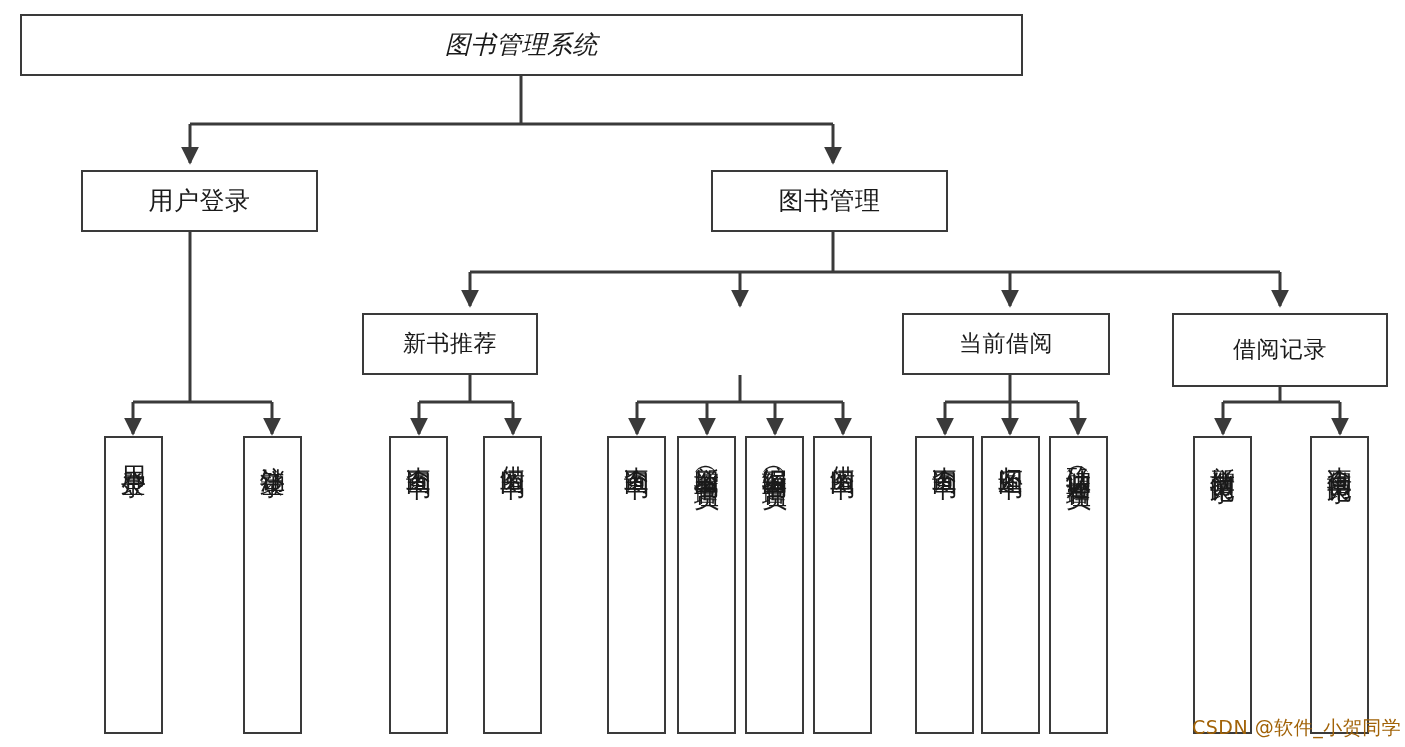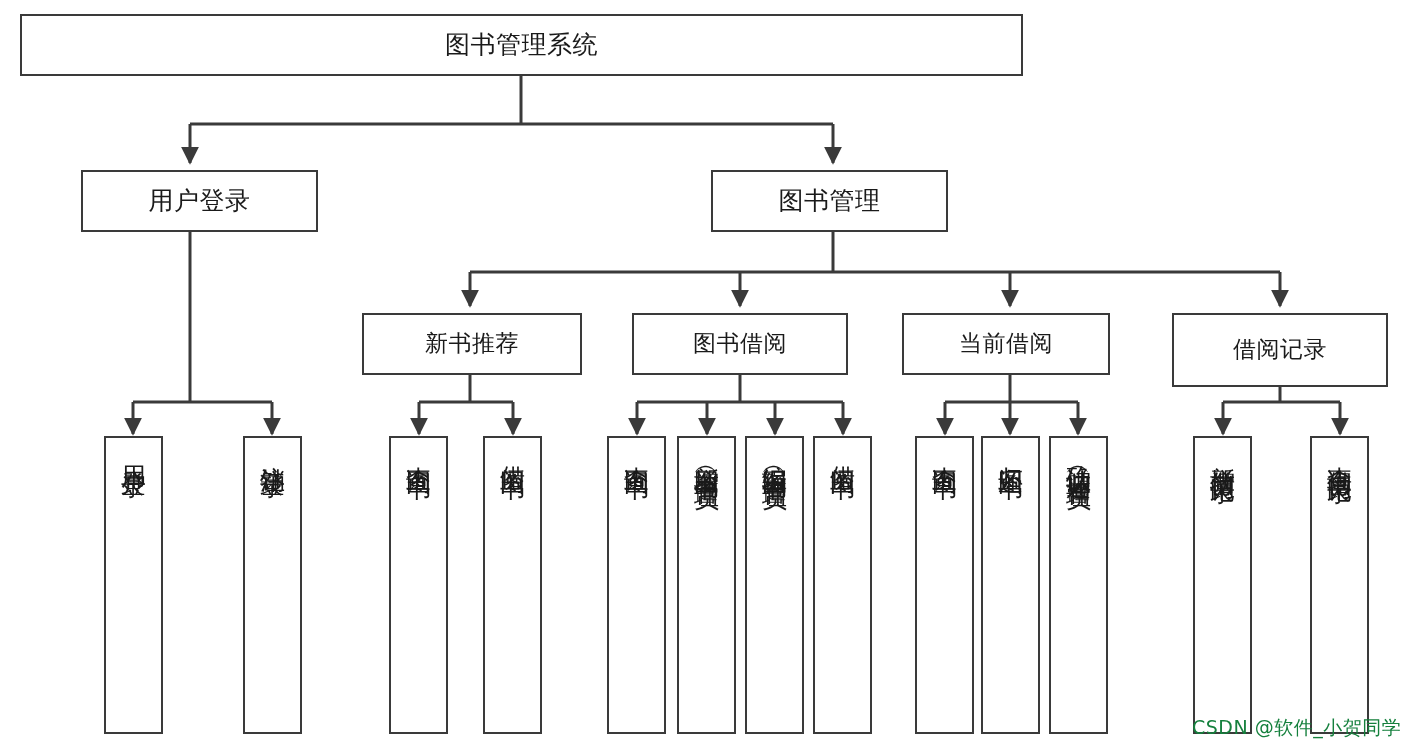--- a/index.html
+++ b/index.html
@@ -41,40 +41,40 @@
     display: block;
     text-align: center;
     line-height: 1.18;
     letter-spacing: 0.5px;
   }
   
   .node.h .label {
     writing-mode: horizontal-tb;
     font-size: 25px;
   }
-  .node.root .label { font-size: 25px; }
+  .node.root .label { font-size: 25px; font-style: italic; }
   .node.lvl2 .label { font-size: 25px; }
   .node.lvl3 .label { font-size: 23px; }
   
   .node.v {
     align-items: flex-start;
     justify-content: center;
     padding-top: 8px;
   }
   .node.v .label {
     writing-mode: vertical-rl;
     text-orientation: upright;
     font-size: 25px;
     line-height: 1;
     letter-spacing: 3px;
     white-space: nowrap;
   }
   .watermark {
     position: absolute;
-    color: #15803d;
+    color: #a16207;
     font-size: 19px;
     letter-spacing: 0.5px;
     white-space: nowrap;
     z-index: 5;
   }
 </style>
 </head>
 <body>
 
 <div id="canvas">
@@ -133,25 +133,22 @@
     <span class="label">图书管理系统</span>
   </div>
 
   <div class="node h lvl2" style="left:81px; top:170px; width:237px; height:62px;">
     <span class="label">用户登录</span>
   </div>
   <div class="node h lvl2" style="left:711px; top:170px; width:237px; height:62px;justify-content:center;">
     <span class="label">图书管理</span>
   </div>
 
-  <div class="node h lvl3" style="left:362px; top:313px; width:220px; height:62px;">
+  <div class="node h lvl3" style="left:362px; top:313px; width:176px; height:62px;">
     <span class="label">新书推荐</span>
-  </div>
-  <div class="node h lvl3" style="left:632px; top:313px; width:216px; height:62px;">
-    <span class="label">图书借阅</span>
   </div>
   <div class="node h lvl3" style="left:902px; top:313px; width:208px; height:62px;">
     <span class="label">当前借阅</span>
   </div>
   <div class="node h lvl3" style="left:1172px; top:313px; width:216px; height:74px;">
     <span class="label">借阅记录</span>
   </div>
 
   <div class="node v" style="left:104px; top:436px; width:59px; height:298px;">
     <span class="label">用户登录</span>

